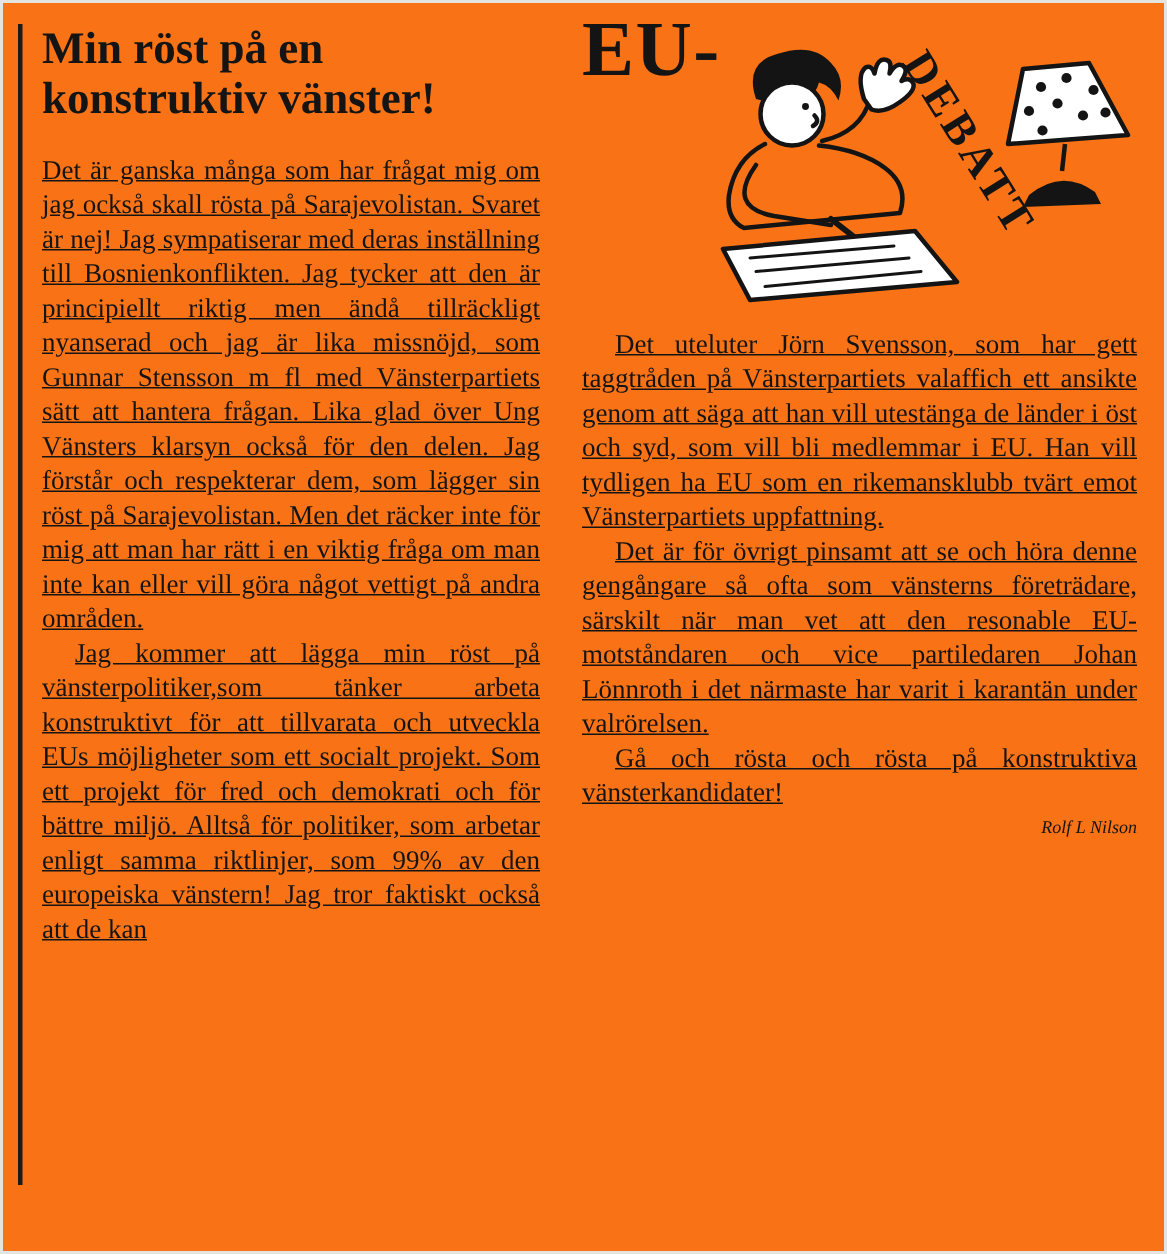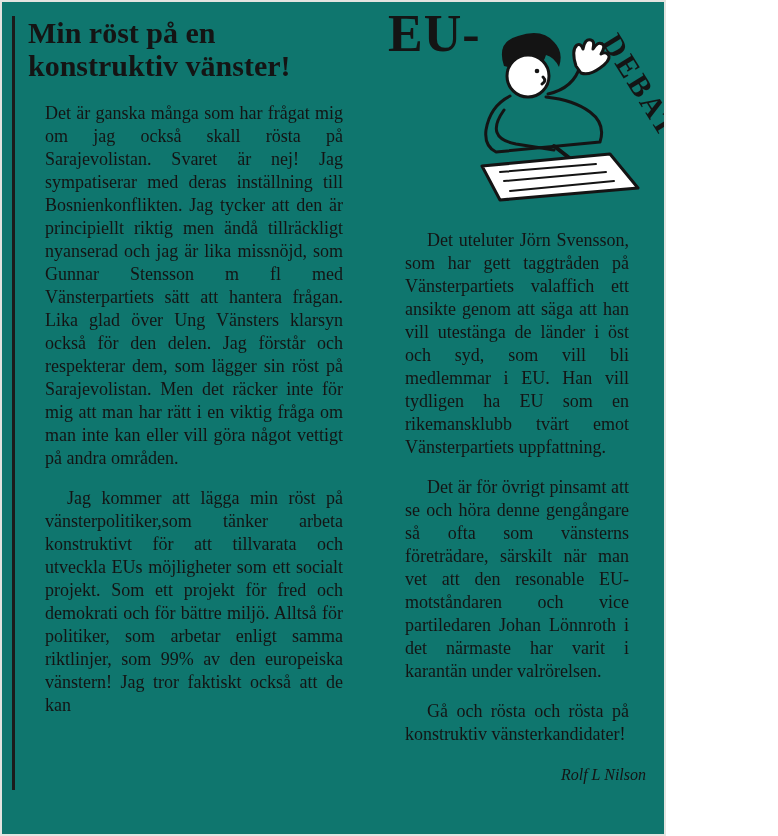--- a/index.html
+++ b/index.html
@@ -1,20 +1,20 @@
 <!DOCTYPE html>
 <html><head>
 <meta charset="utf-8">
 <style>
   html,body { margin:0; padding:0; background:#ffffff; }
   .page {
     position:relative;
-    width:666px; height:836px;
+    width:778px; height:836px;
     box-sizing:border-box;
-    background:#0f766e;
+    background:#f97316;
     border:2px solid #e4e4e0;
     font-family:"Liberation Serif", serif;
     color:#141414;
     overflow:hidden;
   }
   .left-rule {
     position:absolute; left:10px; top:14px; bottom:44px;
     width:3px; background:#1b1b1b;
   }
   .columns {
@@ -22,26 +22,26 @@
     display:flex; gap:28px;
   }
   .col-left { width:332px; flex:0 0 332px; }
   .col-right { flex:1; min-width:0; }
   .title {
     font-size:30px; line-height:1.1; font-weight:bold;
     margin:2px 0 20px 0; letter-spacing:0;
   }
   p.body {
     font-size:18px; line-height:23px;
-    text-align:justify; margin:17px;
+    text-align:justify; margin:0;text-decoration:underline;
   }
   p.indent { text-indent:22px; }
   .signature {
     font-style:italic; text-align:right;
-    font-size:16px; line-height:23px; margin:0;
+    font-size:12px; line-height:23px; margin:0;
   }
   .graphic {
     position:relative; height:198px; margin:0 0 6px 0;
   }
   .eu-headline {
     position:absolute; left:0; top:-10px;
     font-size:52px; font-weight:bold; letter-spacing:1px;
     font-family:"Liberation Serif", serif;
     text-align:center;
   }
@@ -108,18 +108,18 @@
                 <circle cx="349" cy="61" r="3.4"></circle>
             </g>
             <path d="M322 82 l-2 18"></path>
             <path d="M298 116 q22 -18 44 -2 l4 8 l-52 2 z" fill="#141414" stroke="none"></path>
           </g>
         </svg>
       </div>
 
       <p class="body indent">Det uteluter Jörn Svensson, som har gett taggtråden på Vänsterpartiets valaffich ett ansikte genom att säga att han vill utestänga de länder i öst och syd, som vill bli medlemmar i EU. Han vill tydligen ha EU som en rikemansklubb tvärt emot Vänsterpartiets uppfattning.</p>
       <p class="body indent">Det är för övrigt pinsamt att se och höra denne gengångare så ofta som vänsterns företrädare, särskilt när man vet att den resonable EU-motståndaren och vice partiledaren Johan Lönnroth i det närmaste har varit i karantän under valrörelsen.</p>
-      <p class="body indent">Gå och rösta och rösta på konstruktiv vänsterkandidater!</p>
+      <p class="body indent">Gå och rösta och rösta på konstruktiva vänsterkandidater!</p>
       <p class="signature">Rolf L Nilson</p>
 
     </div>
   </div>
 </div>
 
 </body></html>

